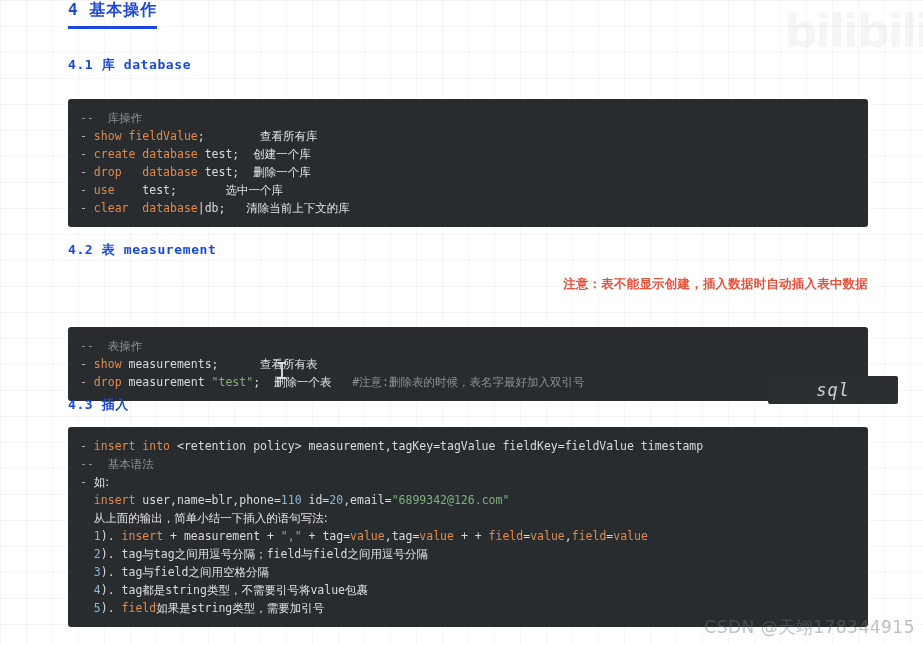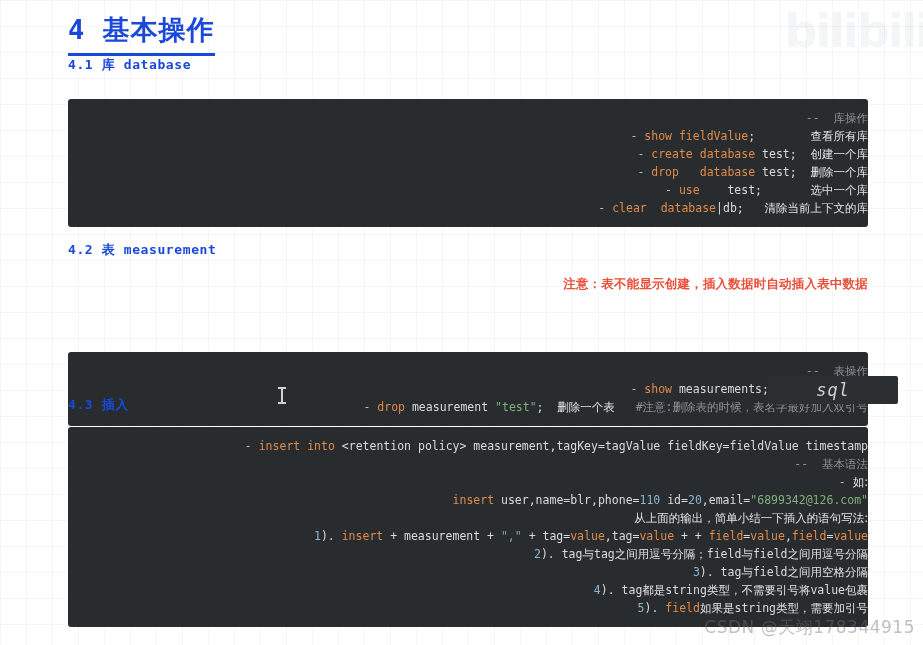--- a/index.html
+++ b/index.html
@@ -22,24 +22,23 @@
   .content {
     position: absolute;
     left: 68px; top: 0px;
     width: 800px;
   }
 
   
   .h1 {
     font-family: "DejaVu Sans Mono", "Liberation Mono", monospace;
     color: #1a48d8;
-    font-size: 27px;
+    font-size: 16px;
     font-weight: bold;
     letter-spacing: 1px;
-    padding-top: 12px;
     padding-bottom: 5px;
     display: inline-block;
     border-bottom: 3px solid #1a48d8;
   }
   .h1-wrap { display: block; }
   .h2 {
     font-family: "DejaVu Sans Mono", "Liberation Mono", monospace;
     color: #1a48d8;
     font-size: 13px;
     font-weight: bold;
@@ -60,21 +59,20 @@
     position: relative;
     overflow: hidden;
   }
   .codeblock .line {
     font-family: "DejaVu Sans Mono", "Liberation Mono", monospace;
     font-size: 11.5px;
     line-height: 18px;
     white-space: pre;
     color: #d4d4d4;
     padding-left: 12px;
-    text-align: right;
   }
   .cmt  { color: #8d9196; }
   .kw   { color: #e08a4b; }
   .plain{ color: #d9dadb; }
   .str  { color: #7fb07c; }
   .num  { color: #8ab7d6; }
   .han  { color: #e3e4e5; font-family: "DejaVu Sans", sans-serif; font-size: 11.5px; }
   .dash { color: #b9bcc0; }
   .idx  { color: #8ab7d6; }
 
@@ -149,21 +147,21 @@
             <div class="line"><span class="dash">- </span><span class="kw">show</span><span class="plain"> </span><span class="kw">fieldValue</span><span class="plain">;        </span><span class="han">查看所有库</span></div>
             <div class="line"><span class="dash">- </span><span class="kw">create</span><span class="plain"> </span><span class="kw">database</span><span class="plain"> test;  </span><span class="han">创建一个库</span></div>
             <div class="line"><span class="dash">- </span><span class="kw">drop</span><span class="plain">   </span><span class="kw">database</span><span class="plain"> test;  </span><span class="han">删除一个库</span></div>
             <div class="line"><span class="dash">- </span><span class="kw">use</span><span class="plain">    test;       </span><span class="han">选中一个库</span></div>
             <div class="line"><span class="dash">- </span><span class="kw">clear</span><span class="plain">  </span><span class="kw">database</span><span class="plain">|db;   </span><span class="han">清除当前上下文的库</span></div>
           </div>
         </div>
         <div style="position: absolute; left: 0px; top: 241px; width: 800px;">
           <div class="h2">4.2 表 measurement</div>
           <div class="note" style="margin-top: 17px; text-align: right;">注意：表不能显示创建，插入数据时自动插入表中数据</div>
-          <div class="codeblock" style="margin-top: 59px; width: 800px; padding-left: 28px;">
+          <div class="codeblock" style="margin-top: 34px; width: 800px;">
             <div class="line"><span class="cmt">--  表操作</span></div>
             <div class="line"><span class="dash">- </span><span class="kw">show</span><span class="plain"> measurements;      </span><span class="han">查看所有表</span></div>
             <div class="line"><span class="dash">- </span><span class="kw">drop</span><span class="plain"> measurement </span><span class="str">"test"</span><span class="plain">;  </span><span class="han">删除一个表</span><span class="plain">   </span><span class="cmt">#注意:删除表的时候，表名字最好加入双引号</span></div>
             <div class="caret" style="left: 213px; top: 36px;"></div>
           </div>
         </div>
         <div style="position: absolute; left: 0px; top: 396px; width: 904px;">
           <div class="h2">4.3 插入</div>
           <div class="codeblock" style="margin-top: 13px; width: 800px;">
             <div class="line"><span class="dash">- </span><span class="kw">insert</span><span class="plain"> </span><span class="kw">into</span><span class="plain"> &lt;retention policy&gt; measurement,tagKey=tagValue fieldKey=fieldValue timestamp</span></div>

